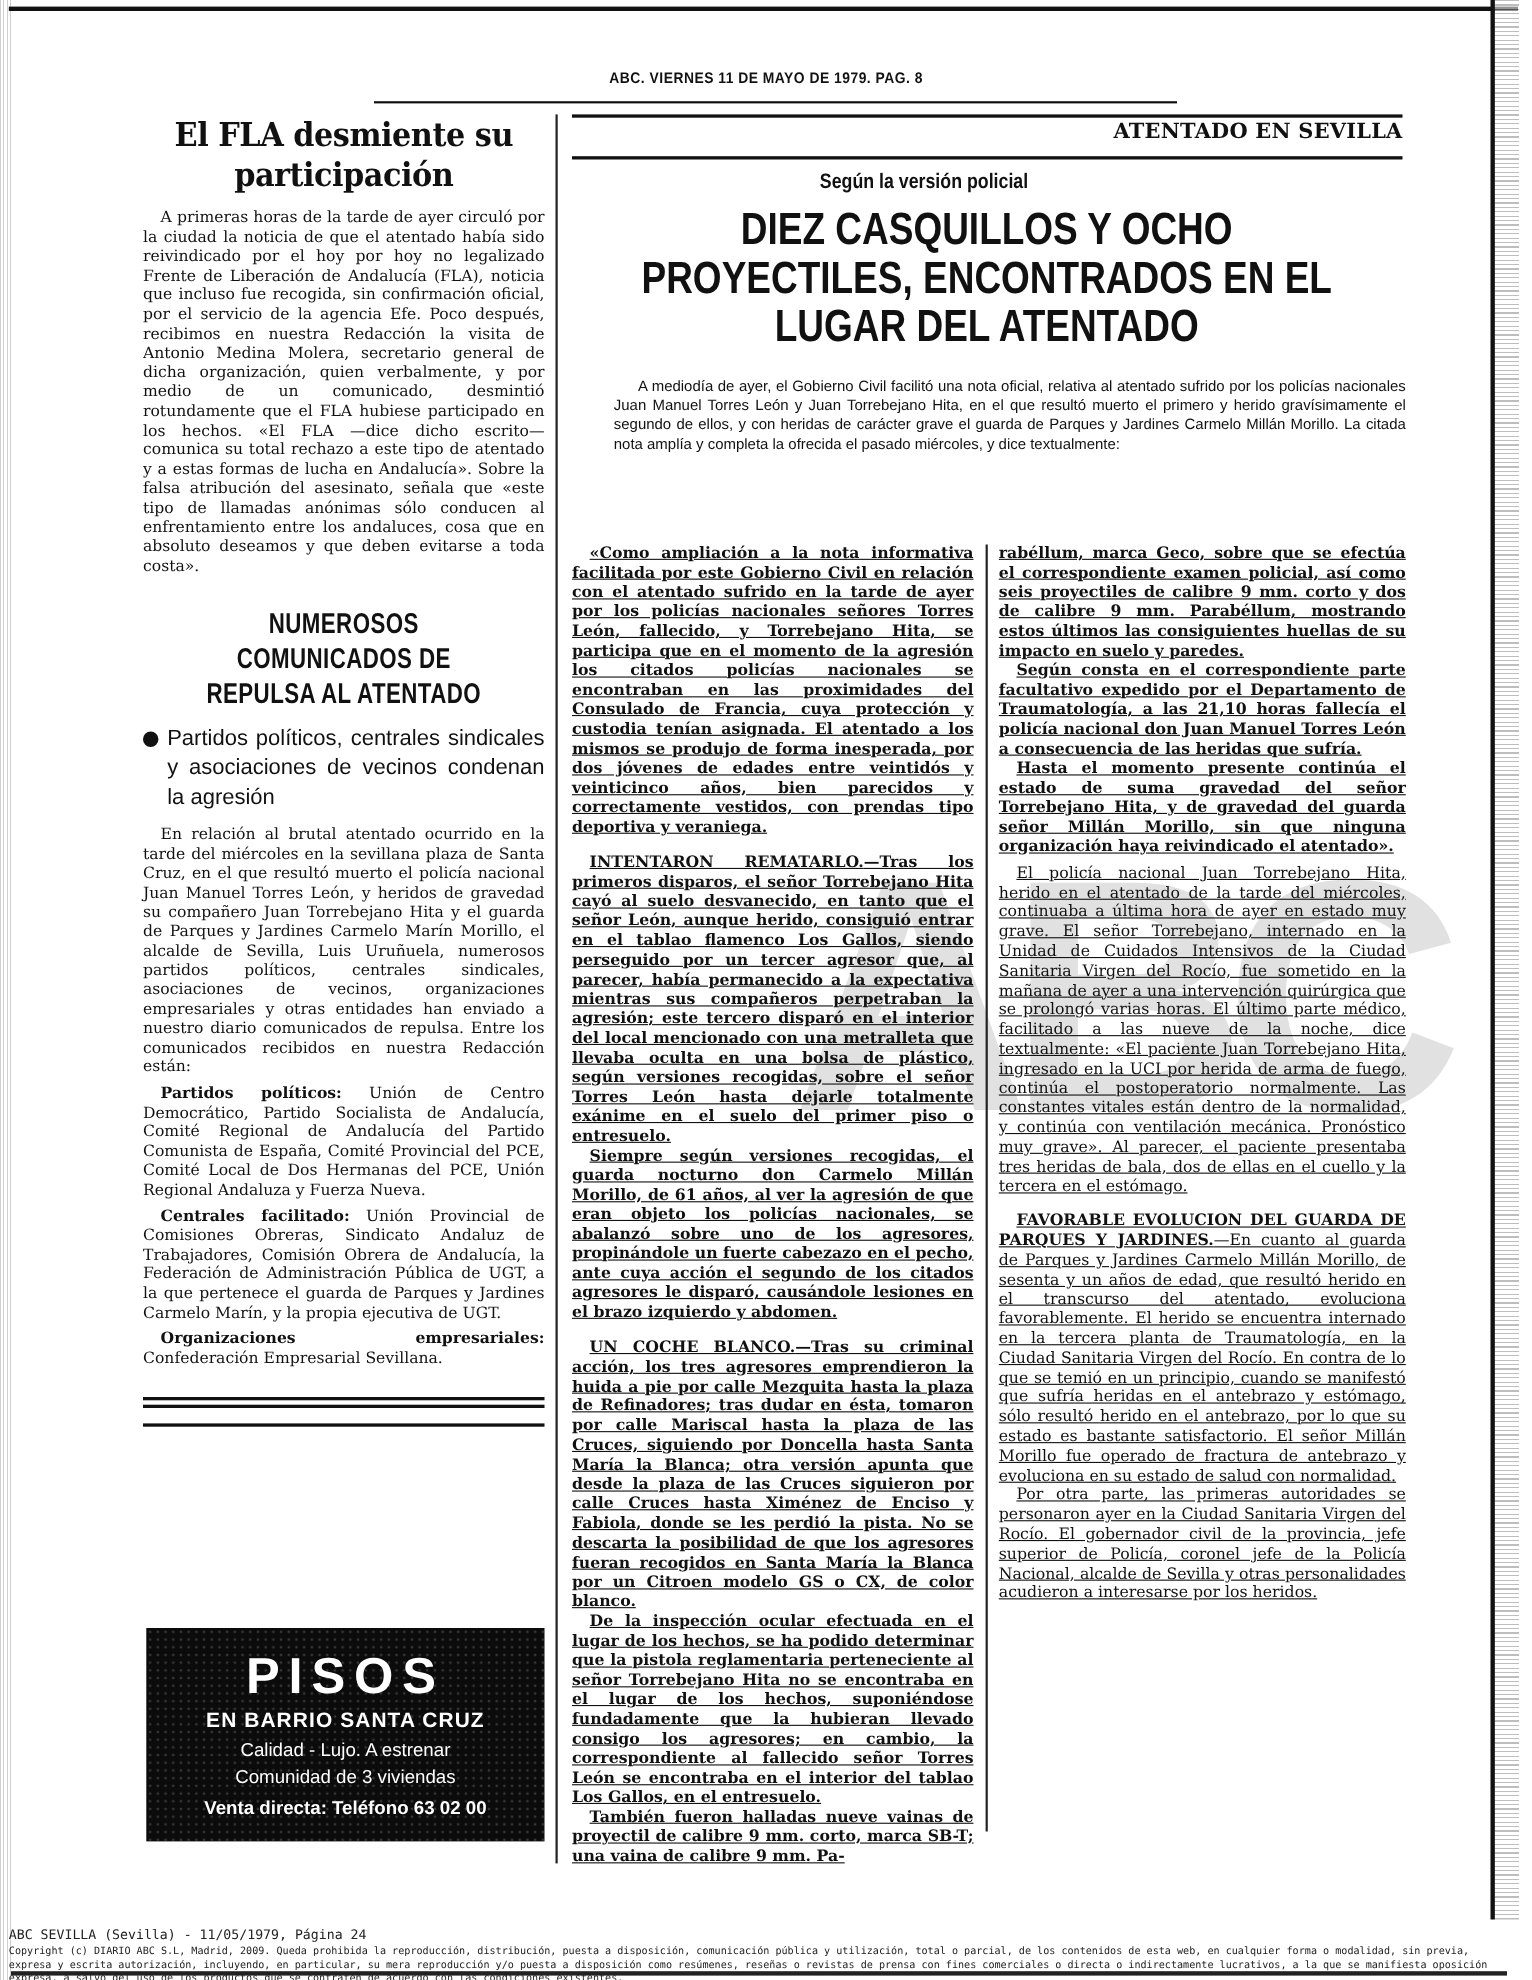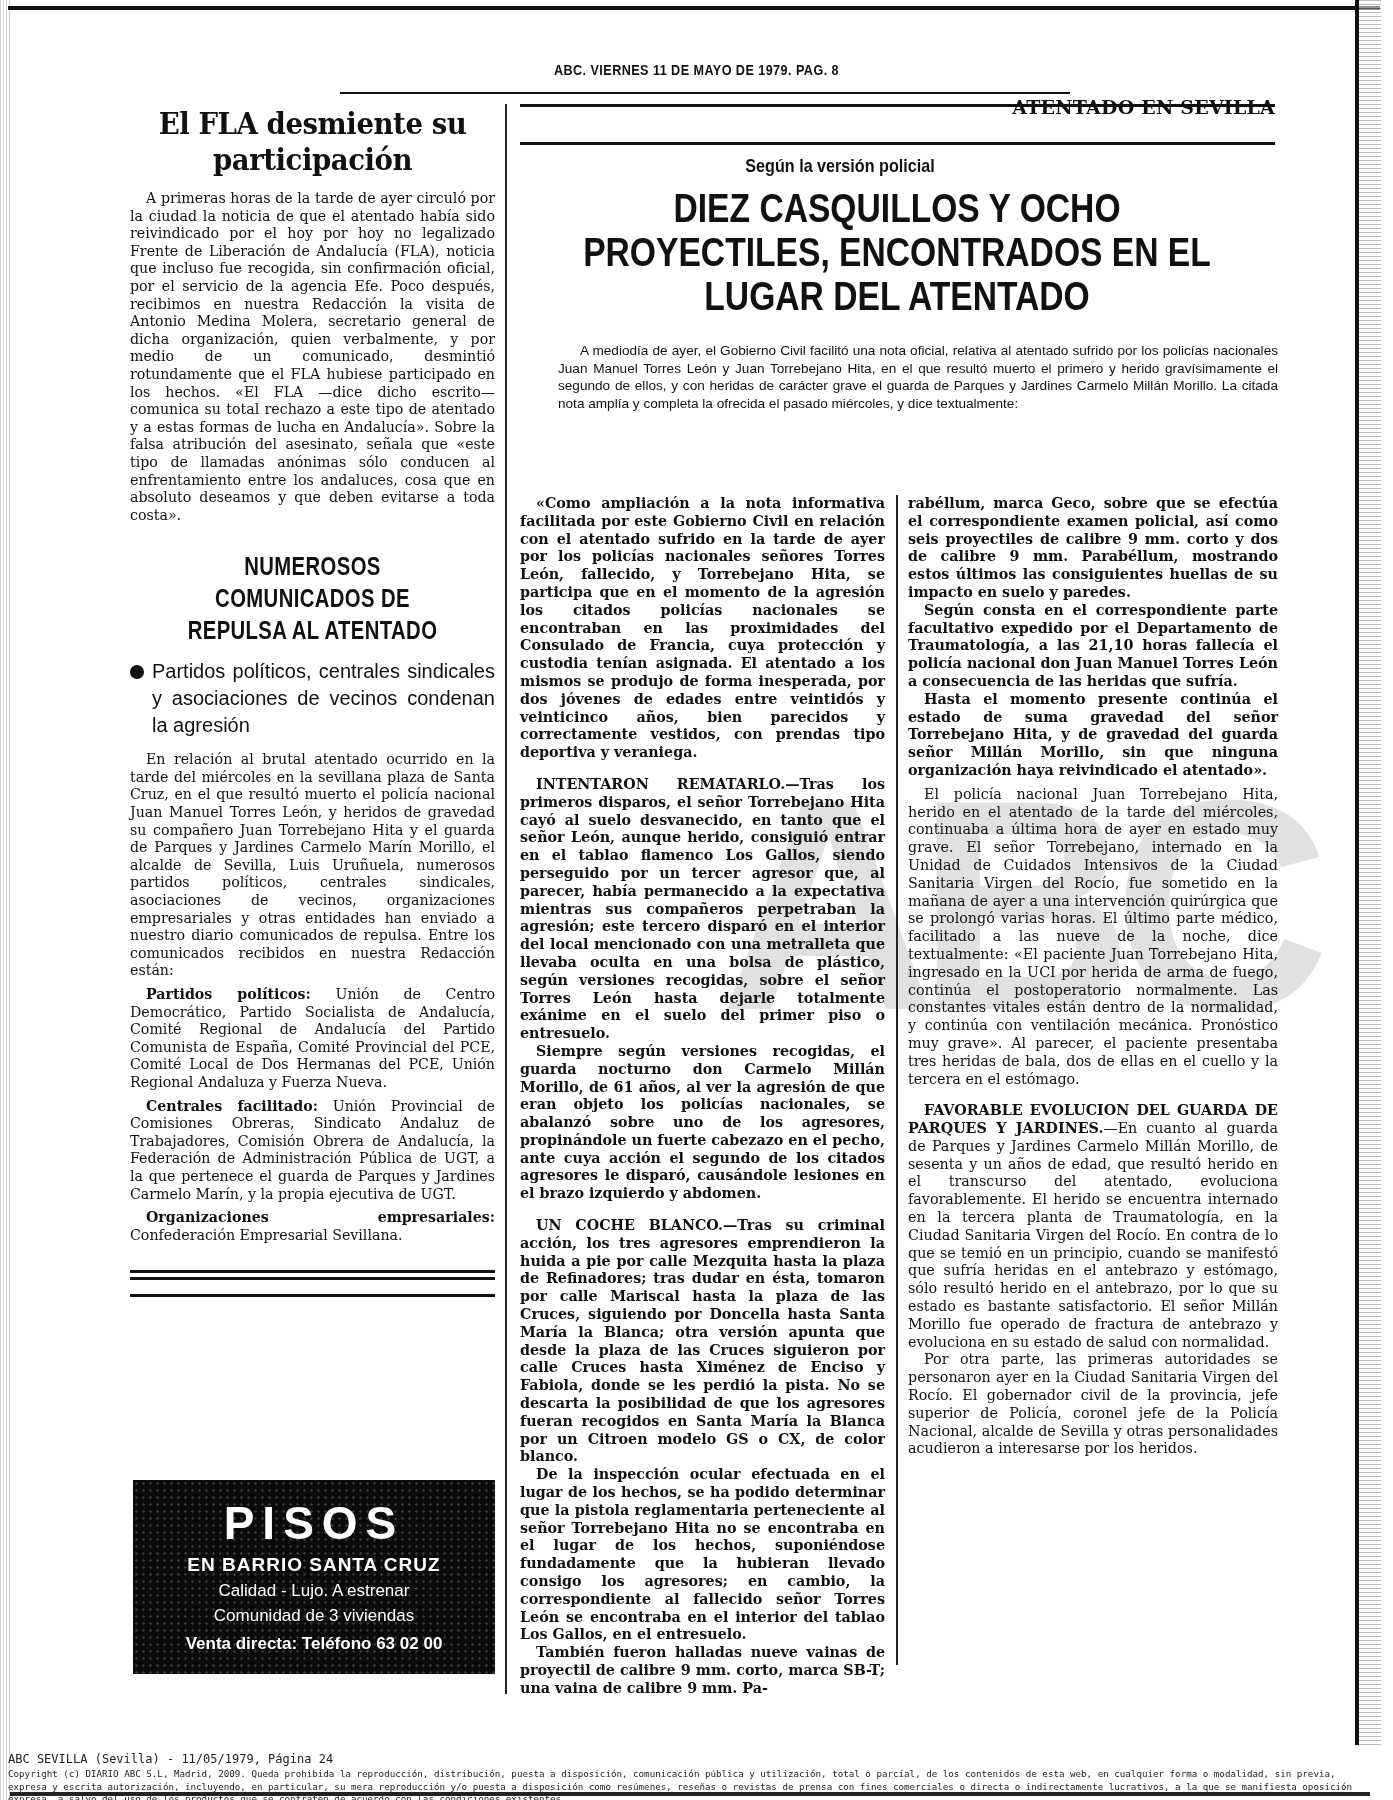--- a/index.html
+++ b/index.html
@@ -48,35 +48,35 @@
     font-family: "Liberation Sans", sans-serif; text-align: center; overflow: hidden; }
   .ad::after { content: ""; position: absolute; inset: 0;
     background: radial-gradient(circle, rgba(255,255,255,.18) 1px, transparent 1.5px) 0 0 / 7px 7px; pointer-events: none; }
   .ad-title { font-size: 46px; font-weight: bold; letter-spacing: 8px; margin-top: 18px; line-height: 50px; }
   .ad-sub { font-size: 19px; font-weight: bold; letter-spacing: 1px; margin-top: 6px; }
   .ad-line { font-size: 17px; margin-top: 5px; }
   .ad-phone { font-size: 17px; font-weight: bold; margin-top: 8px; }
 
   
   .sec-rule-top { position: absolute; left: 520px; top: 104px; width: 755px; height: 3px; background: #111; }
-  .sec-label { position: absolute; left: 520px; width: 755px; top: 96px; text-align: right;
+  .sec-label { position: absolute; left: 520px; width: 755px; top: 108px; text-align: right;
     font-weight: bold; font-size: 19px; transform-origin: right; letter-spacing: .2px; }
   .sec-rule-bottom { position: absolute; left: 520px; top: 142px; width: 755px; height: 3px; background: #111; }
   .kicker { position: absolute; left: 520px; width: 640px; top: 155px; text-align: center;
     font-family: "Liberation Sans", sans-serif; font-weight: bold; font-size: 19px; transform: scaleX(.85); }
   .headline { position: absolute; left: 512px; width: 770px; top: 186px; text-align: center;
     font-family: "Liberation Sans", sans-serif; font-weight: bold; font-size: 41px; line-height: 44px; transform: scaleX(.82); }
   .lede { position: absolute; left: 558px; top: 342px; width: 720px; font-family: "Liberation Sans", sans-serif;
     font-size: 13.6px; line-height: 17.6px; text-align: justify; }
   .lede p { text-indent: 22px; }
 
   .col-mid { position: absolute; left: 520px; top: 495px; width: 365px; }
   .col-divider-right { position: absolute; left: 896px; top: 495px; width: 2px; height: 1170px; background: #222; }
   .col-right { position: absolute; left: 908px; top: 495px; width: 370px; }
-  .col-mid .body-text, .col-right .body-text { font-size: 14.3px; line-height: 17.8px; }
+  .col-mid .body-text, .col-right .body-text { font-size: 14.3px; line-height: 17.8px; text-decoration: underline; }
   .section-gap { margin-top: 14px; }
   .run-in { font-weight: bold; }
   .rh2 { margin-top: 12px; }
   .rh2 h2.condensed { font-size: 26px; line-height: 32px; transform: scaleX(.8); }
 
   .watermark { position: absolute; left: 720px; top: 732px; font-family: "Liberation Sans", sans-serif;
     font-size: 300px; font-weight: bold; color: rgba(120,120,120,.22); letter-spacing: -20px; pointer-events: none; }
 
   .footer { position: absolute; left: 8px; top: 1752px; width: 1350px; font-family: "DejaVu Sans Mono", monospace; color: #222; }
   .footer-source { font-size: 12px; font-weight: normal; }

